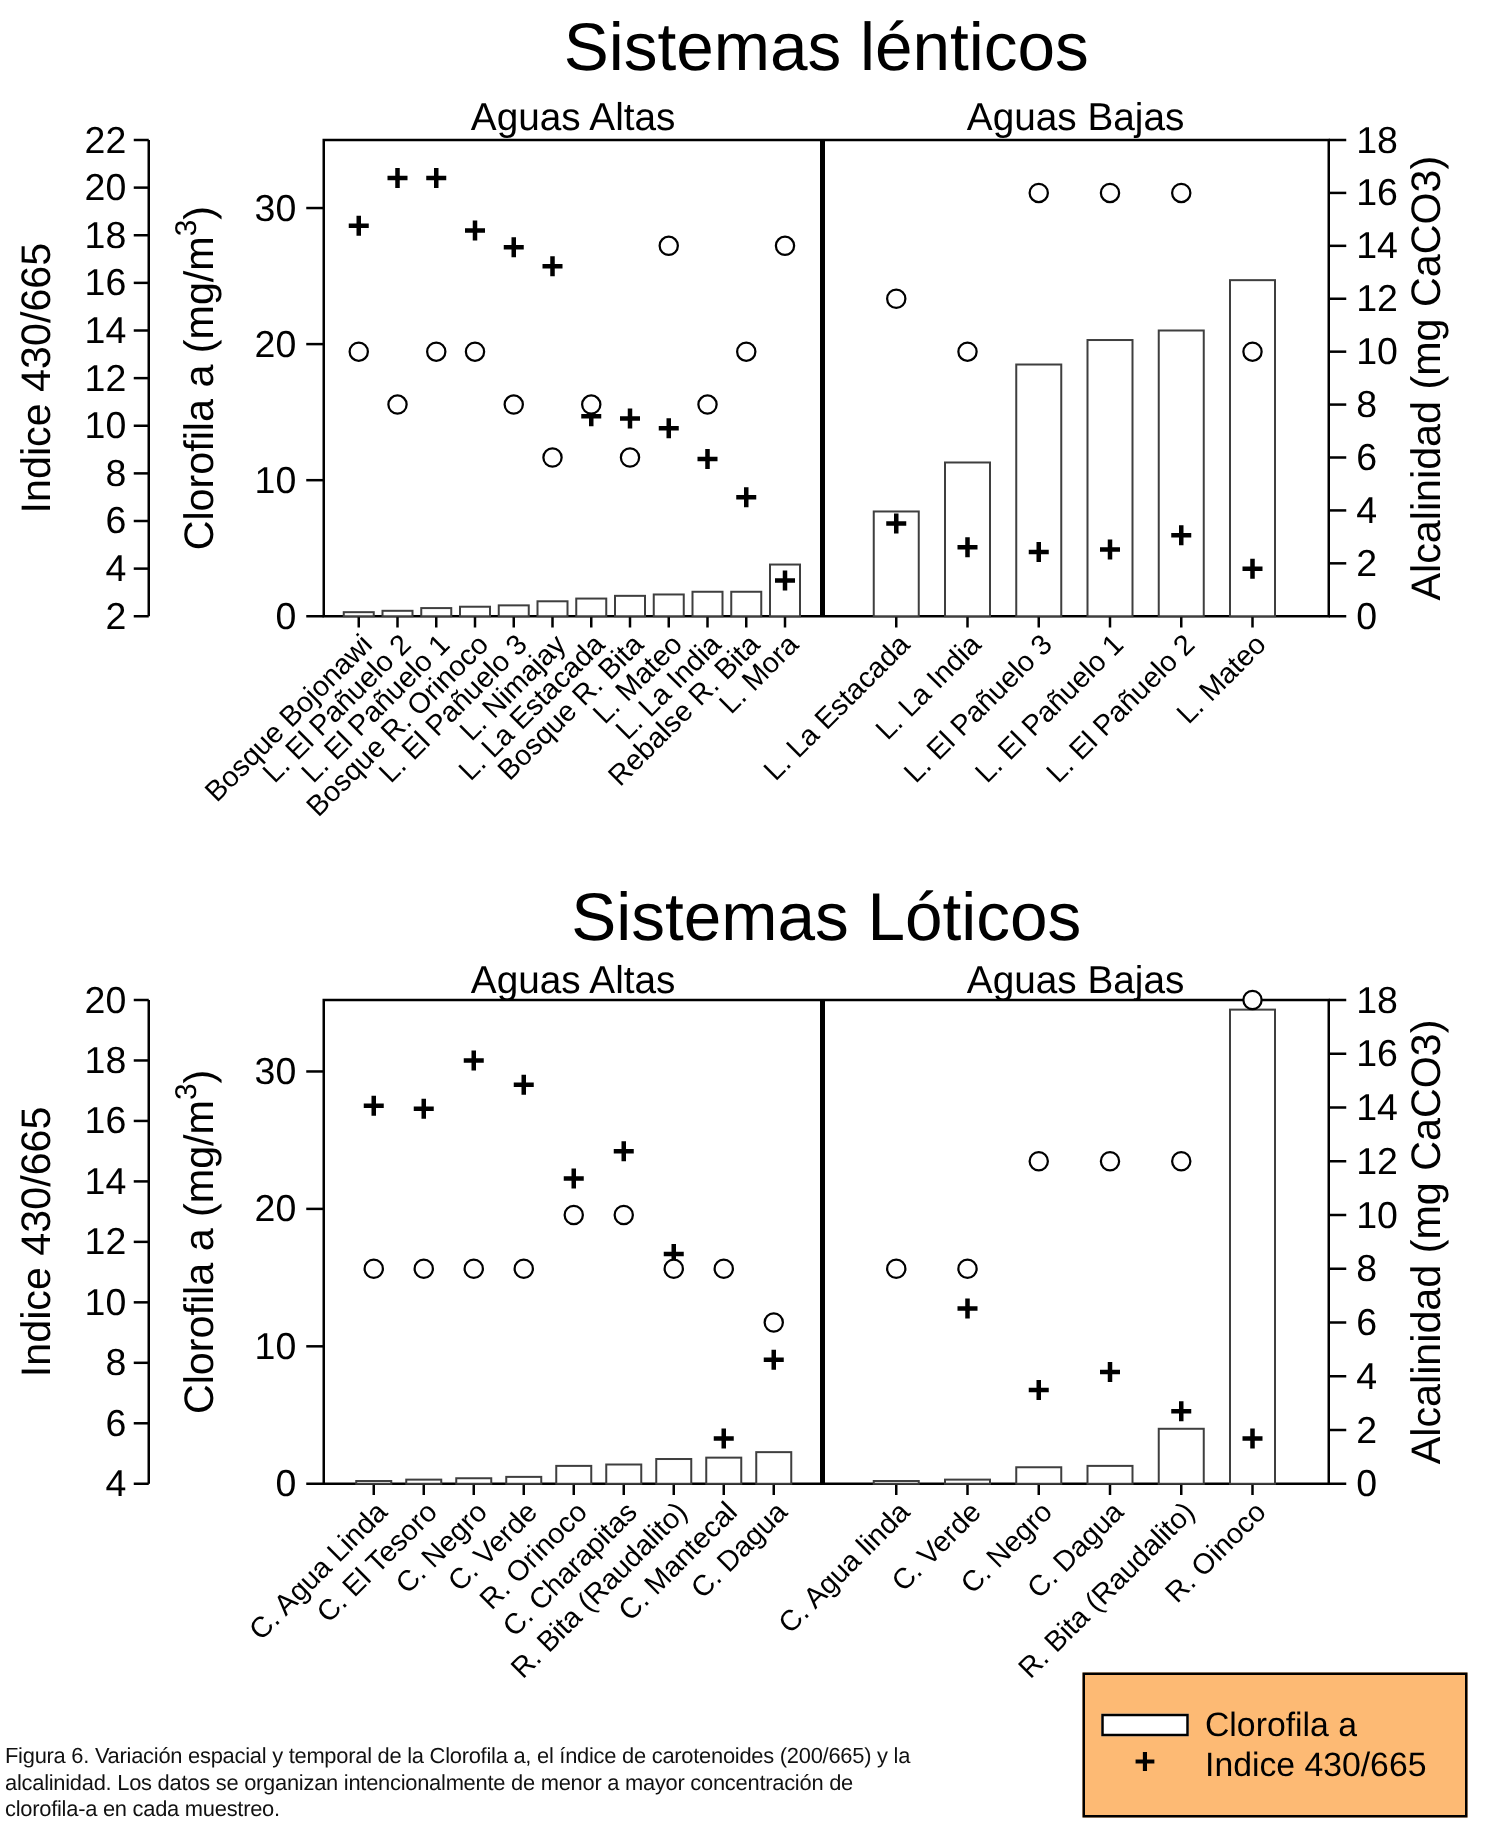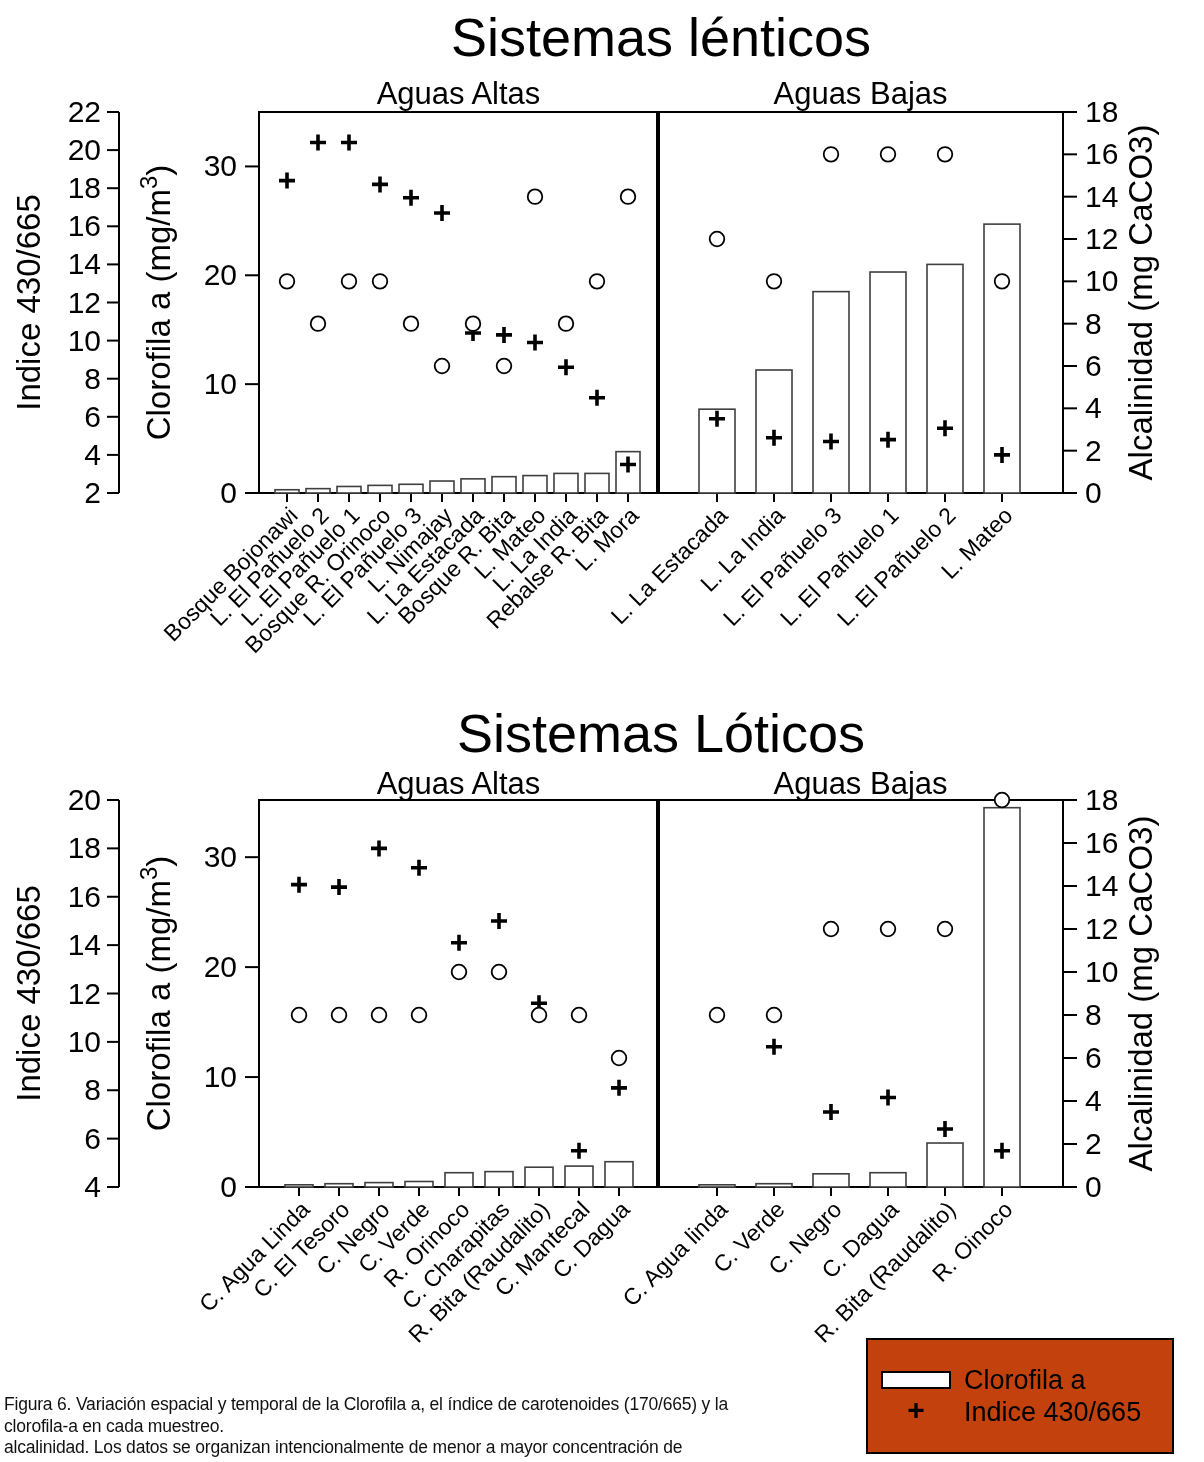--- a/index.html
+++ b/index.html
@@ -10,21 +10,21 @@
     position: relative;
     overflow: hidden;
   }
   #charts-svg { position: absolute; left: 0; top: 0; }
   svg text { font-family: "Liberation Sans", sans-serif; fill: #000; }
   .legend {
     position: absolute;
     left: 866px; top: 1338px;
     width: 304px; height: 112px;
     border: 2px solid #000;
-    background: #c2410c;
+    background: #fdba74;
     display: flex; flex-direction: column;
     justify-content: center;
     gap: 2px;
   }
   .legend-row { display: flex; align-items: center; height: 30px; }
   .legend-marker-cell {
     width: 96px; display: flex; justify-content: center; align-items: center;
     flex: 0 0 96px;
   }
   .legend-label { font-size: 27px; color: #000; line-height: 1; }
@@ -335,17 +335,17 @@
     </div>
     <div class="legend-row">
       <span class="legend-marker-cell">
           <span class="plus-glyph">+</span>
         </span>
       <span class="legend-label">Indice 430/665</span>
     </div>
   </div>
 
   <div class="caption">
-    <div>Figura 6. Variación espacial y temporal de la Clorofila a, el índice de carotenoides (170/665) y la</div>
+    <div>Figura 6. Variación espacial y temporal de la Clorofila a, el índice de carotenoides (200/665) y la</div>
+    <div>alcalinidad. Los datos se organizan intencionalmente de menor a mayor concentración de</div>
     <div>clorofila-a en cada muestreo.</div>
-    <div>alcalinidad. Los datos se organizan intencionalmente de menor a mayor concentración de</div>
   </div>
 </div>
 
 </body></html>

